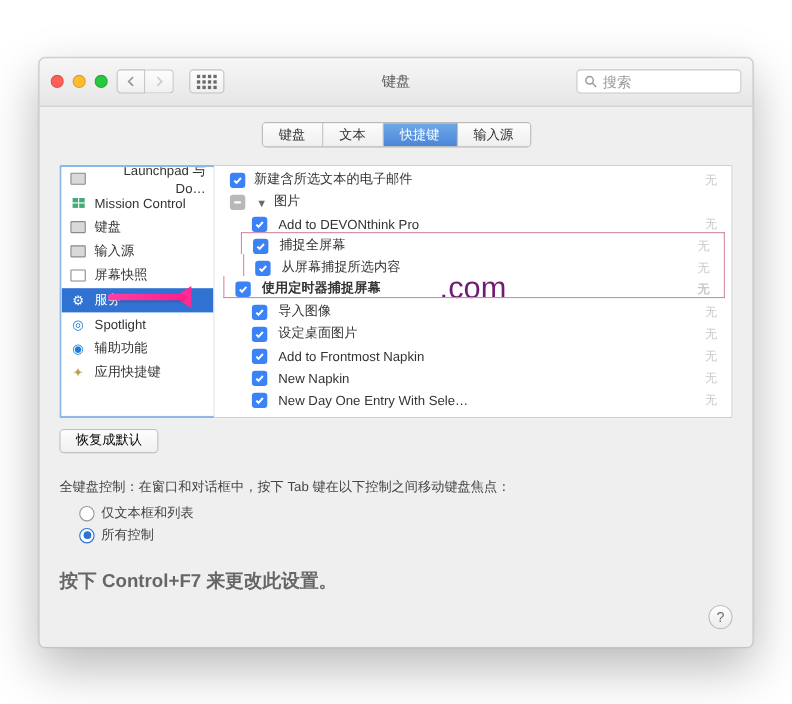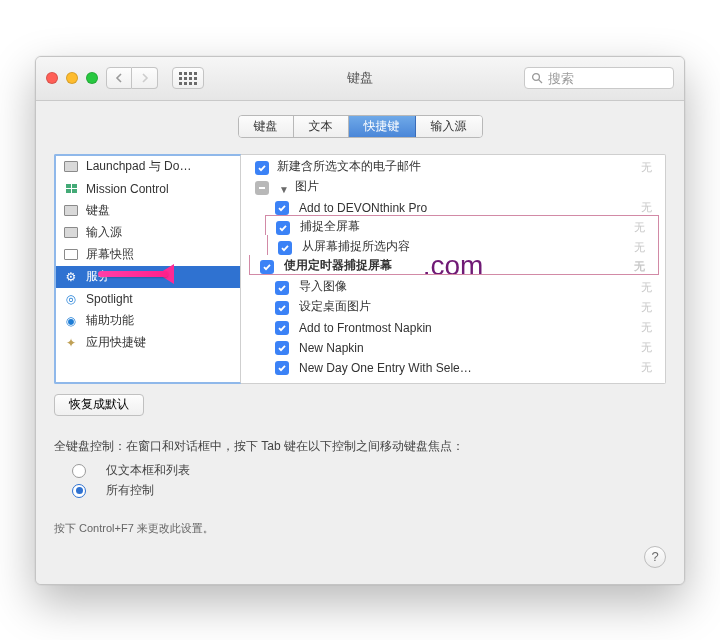--- a/index.html
+++ b/index.html
@@ -58,22 +58,22 @@
   .segmented { display:flex; border:1px solid #b8b8b8; border-radius:4px; overflow:hidden; }
   .seg { padding:2px 15px; font-size:12px; background:linear-gradient(#fcfcfc,#efefef); border-right:1px solid #b8b8b8; color:#333; }
   .seg:last-child{ border-right:none; }
   .seg.active { background:linear-gradient(#6fa9e8,#4a86d8); color:#fff; border-right-color:#3a6cb8; }
 
   .hint { font-size:12px; color:#444; margin: 0 4px 6px; }
 
   .panes { display:flex; gap:0; align-items:flex-start; }
 
   .sidebar {
-    width: 187px; height: 230px; background:#fff; border:2px solid #8fb8ea; border-right:1px solid #cfcfcf;
-    border-radius:2px 0 0 2px; overflow:hidden;
+    width: 141px; height: 230px; background:#fff; border:2px solid #8fb8ea; border-right:1px solid #cfcfcf;
+    border-radius:2px 0 0 2px; overflow:hidden;text-align:right;
   }
   .sb-item { display:flex; align-items:center; gap:7px; height:22px; padding:0 7px; font-size:12px; color:#333; }
   .sb-item.sel { background:#2f72d1; color:#fff; position:relative; }
   .sb-ico { width:16px; height:16px; display:flex; align-items:center; justify-content:center; font-size:12px; }
   .ico-box { width:14px; height:11px; border:1px solid #8a8a8a; border-radius:1px; background:#d9d9d9; }
   .ico-mc { display:grid; grid-template-columns:repeat(2,5px); grid-template-rows:repeat(2,4px); gap:1px; }
   .ico-mc span{ background:#4a7; }
   .ico-gear { color:#fff; }
   .arrow-line{ position:absolute; right:-4px; top:50%; width:70px; height:6px; background:linear-gradient(90deg,#ff3fa8,#ff1f8a); transform:translateY(-50%); border-radius:3px; box-shadow:0 1px 2px rgba(0,0,0,.2);}
   .arrow-head{ position:absolute; left:-6px; top:50%; transform:translateY(-50%); width:0;height:0;border-top:10px solid transparent;border-bottom:10px solid transparent;border-right:16px solid #ff2a94;}
@@ -92,25 +92,25 @@
   .row.group .lbl { font-weight:400; }
   .row.indent .lbl { margin-left: 2px; }
   .row.indent .chk { margin-left: 34px; }
   .none-col { position:absolute; right:12px; color:#c8c8c8; font-size:11px; letter-spacing:1px; }
 
   .footer-row { display:flex; justify-content:flex-start; margin-top:10px; }
   .btn { height:22px; padding:0 14px; font-size:12px; border:1px solid #c0c0c0; background:linear-gradient(#fdfdfd,#f0f0f0); border-radius:4px; }
 
   .kbd-section { margin-top:22px; font-size:12px; color:#444; }
   .radio-group { margin: 6px 0 0 18px; }
-  .radio { display:flex; align-items:center; gap:20px; height:20px; }
+  .radio { display:flex; align-items:center; gap:6px; height:20px; }
   .radio .dot{ width:14px;height:14px;border-radius:50%;border:1px solid #9a9a9a;background:#fff;display:flex;align-items:center;justify-content:center;}
   .radio.sel .dot{ border-color:#2f72d1; }
   .radio.sel .dot::after{content:"";width:7px;height:7px;border-radius:50%;background:#2f72d1;}
-  .subnote { margin-top:20px; font-size:11px; color:#666; }
+  .subnote { margin-top:20px; font-size:17px; color:#666;font-weight:bold; }
 
   .help { display:flex; justify-content:flex-end; margin-top:10px; }
   .help-btn { width:22px;height:22px;border-radius:50%;border:1px solid #bdbdbd;background:linear-gradient(#fdfdfd,#ececec);display:flex;align-items:center;justify-content:center;color:#6b6b6b;font-size:13px;}
 
   .wm { position:absolute; left:50%; top:50%; transform:translate(-50%,-60%); font-size:28px; color:#701a75; pointer-events:none; }
 </style>
 </head>
 <body>
 
 <div class="window">

